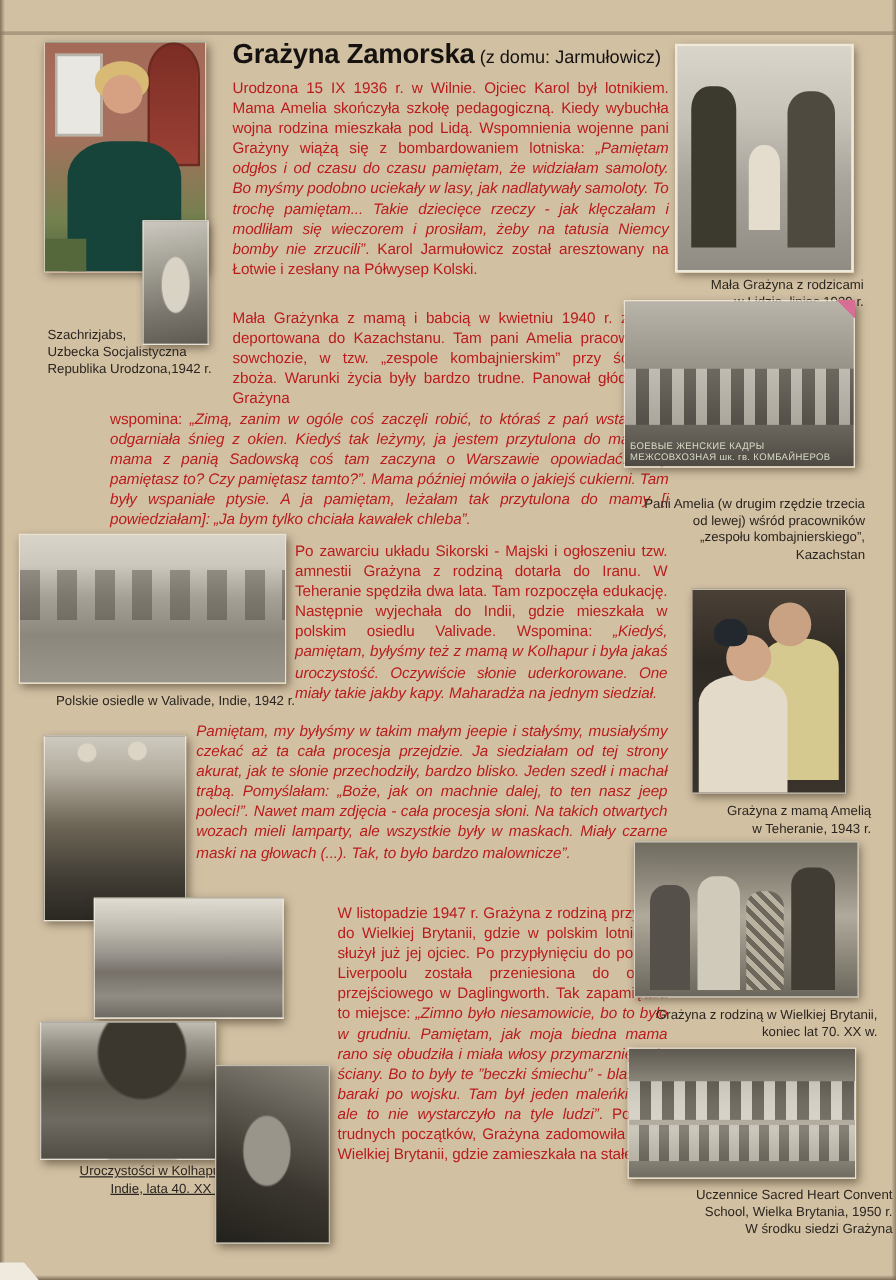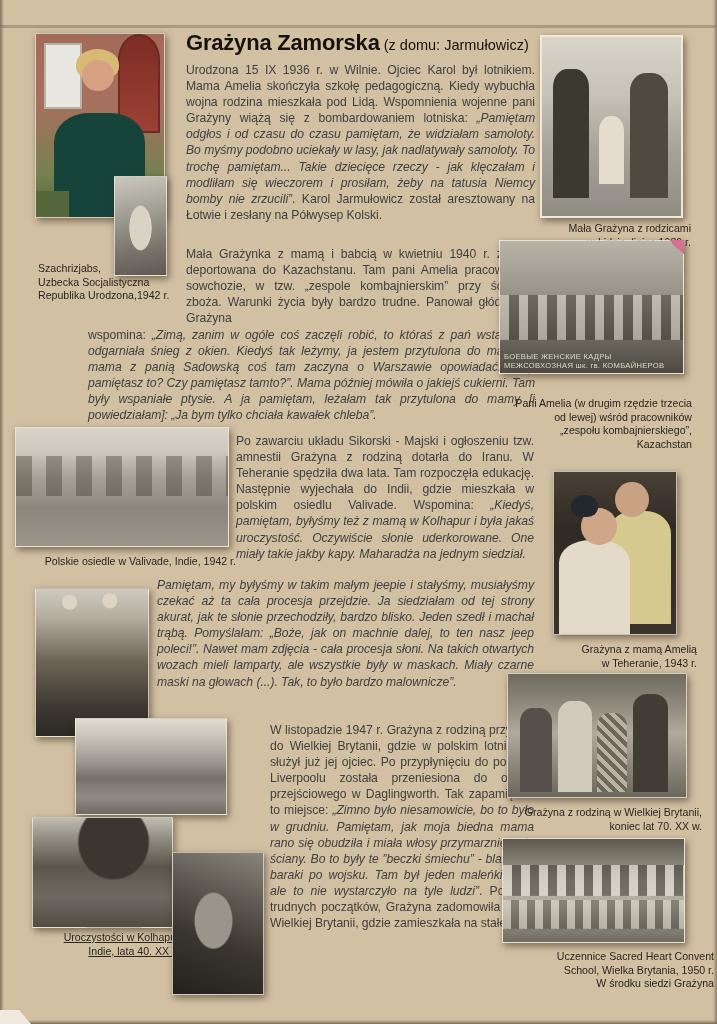--- a/index.html
+++ b/index.html
@@ -19,21 +19,21 @@
   .fold-line{position:absolute;left:0;top:25px;width:100%;height:3px;
     background:rgba(74,59,38,.28);}
   .corner-white{position:absolute;left:0;bottom:0;width:44px;height:14px;
     background:linear-gradient(50deg,#efeadd 55%,rgba(239,234,221,0) 56%);}
 
   
   .title-line{position:absolute;left:186px;top:30px;width:350px;font-size:15px;color:#15120f;}
   .title-line .t-b{font-weight:bold;font-size:22px;letter-spacing:-.2px;}
   .title-line .t-s{font-size:14.5px;text-align:center;}
   .body-text{position:absolute;font-size:12.2px;line-height:16.1px;text-align:justify;
-    color:#404040;letter-spacing:-.05px;}
+    color:#b91c1c;letter-spacing:-.05px;}
   .body-text .it{font-style:italic;}
   #p1 {left:186px;top:62px;width:349px;}
   #p2a{left:186px;top:246px;width:349px;}
   #p2b{left:88px; top:327px;width:447px;}
   #p3a{left:236px;top:433px;width:298px;}
   #p3b{left:157px;top:577px;width:377px;}
   #p4 {left:270px;top:722px;width:264px;}
 
   .caption{position:absolute;font-size:10.6px;line-height:13.6px;color:#2a2520;
     text-align:right;white-space:pre-line;}

